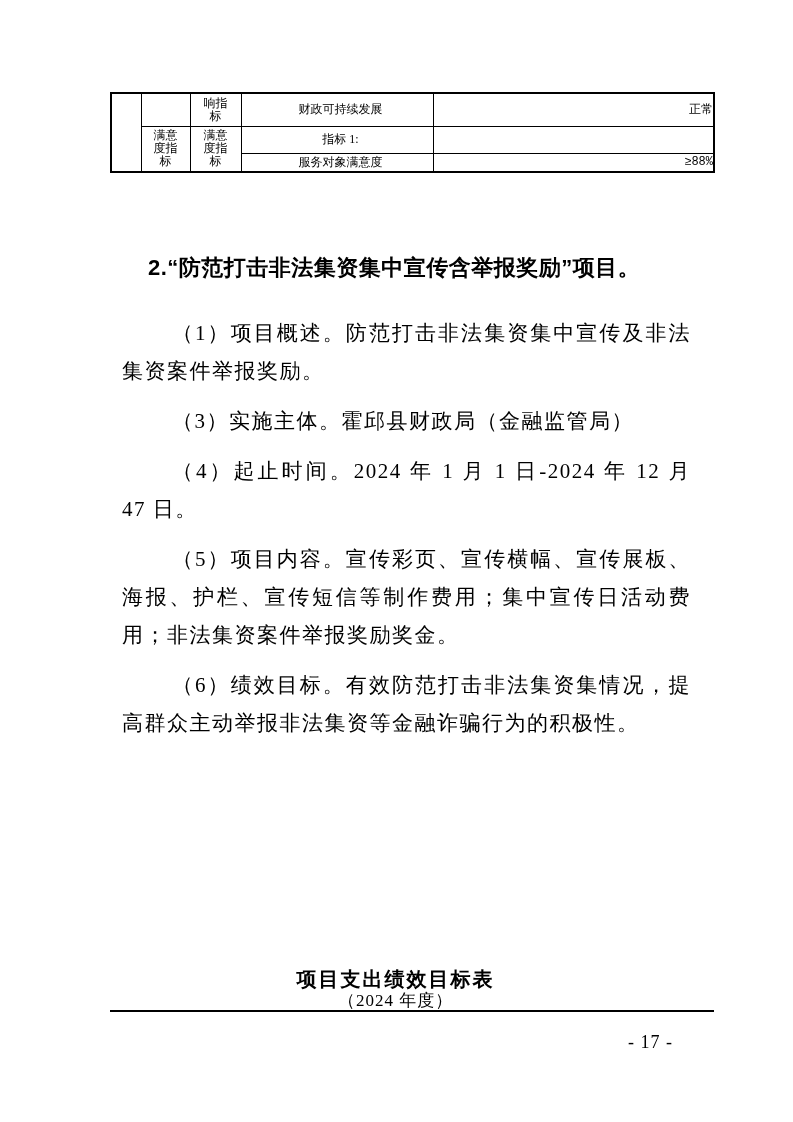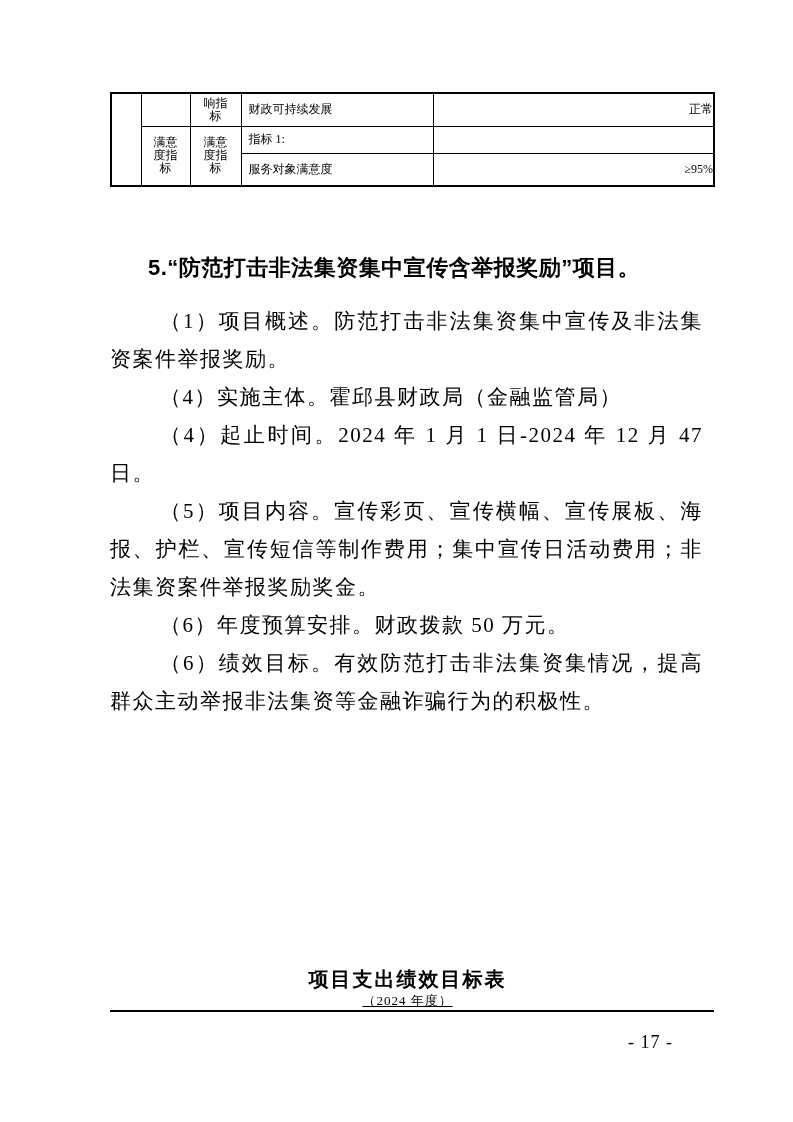--- a/index.html
+++ b/index.html
@@ -22,57 +22,57 @@
     border:2px solid #000;
     font-size:12px;
   }
   table.indicator-table td {
     border:1px solid #000;
     vertical-align:middle;
     overflow:hidden;
   }
   tr.r1 { height:33px; }
   tr.r2 { height:27px; }
-  tr.r3 { height:33px; }
+  tr.r3 { height:19px;font-family:Liberation Mono, monospace; }
   td.vgroup {
     text-align:center;
     white-space:pre-line;
     line-height:13px;
     padding:1px 0;
   }
-  td.name-cell { text-align:left; padding-left:7px; }
+  td.name-cell { text-align:center; padding-left:7px; }
   td.value-cell { text-align:right; }
 
   
   .section-heading {
     position:absolute; top:249px; left:110px; width:593px;
     font-family:"Liberation Sans","DejaVu Sans",sans-serif;
     font-weight:bold;
     font-size:22px; line-height:38px;
     letter-spacing:0.5px;
     text-indent:38px;
     white-space:nowrap;
   }
 
   
   .paragraphs {
     position:absolute; top:302px; left:110px; width:593px;
     font-size:21px; line-height:38px;
     letter-spacing:1.5px;
     text-align:justify;
   }
-  .paragraphs p { text-indent:50px; margin:0; }
+  .paragraphs p { text-indent:50px; margin:12px; }
 
   
-  .footer-title { position:absolute; top:966px; left:106px; width:603px; text-align:center; }
+  .footer-title { position:absolute; top:966px; left:94px; width:603px; text-align:center; }
   .footer-title .t1 {
     font-family:"Liberation Sans","DejaVu Sans",sans-serif;
     font-weight:bold; font-size:20px; line-height:26px; letter-spacing:2px;
   }
-  .footer-title .t2 { font-size:13px; line-height:17px; letter-spacing:1px;text-decoration:underline; }
+  .footer-title .t2 { font-size:17px; line-height:17px; letter-spacing:1px; }
   .bottom-rule {
     position:absolute; top:1010px; left:110px; width:604px;
     border-top:2px solid #000;
   }
 
   
   .page-number {
     position:absolute; top:1032px; right:120px;
     font-size:18px; letter-spacing:1px;
   }
@@ -104,33 +104,32 @@
 度指
 标</td>
         <td rowspan="2" class="vgroup">满意
 度指
 标</td>
         <td class="name-cell">指标 1:</td>
         <td class="value-cell"></td>
       </tr>
       <tr class="r3">
         <td class="name-cell">服务对象满意度</td>
-        <td class="value-cell">≥95%</td>
+        <td class="value-cell">≥88%</td>
       </tr>
     </tbody>
   </table>
 
-  <div class="section-heading">5.“防范打击非法集资集中宣传含举报奖励”项目。</div>
+  <div class="section-heading">2.“防范打击非法集资集中宣传含举报奖励”项目。</div>
 
   <div class="paragraphs">
     <p>（1）项目概述。防范打击非法集资集中宣传及非法集资案件举报奖励。</p>
-    <p>（4）实施主体。霍邱县财政局（金融监管局）</p>
+    <p>（3）实施主体。霍邱县财政局（金融监管局）</p>
     <p>（4）起止时间。2024 年 1 月 1 日-2024 年 12 月 47 日。</p>
     <p>（5）项目内容。宣传彩页、宣传横幅、宣传展板、海报、护栏、宣传短信等制作费用；集中宣传日活动费用；非法集资案件举报奖励奖金。</p>
-    <p>（6）年度预算安排。财政拨款 50 万元。</p>
     <p>（6）绩效目标。有效防范打击非法集资集情况，提高群众主动举报非法集资等金融诈骗行为的积极性。</p>
   </div>
 
   <div class="footer-title">
     <div class="t1">项目支出绩效目标表</div>
     <div class="t2">（2024 年度）</div>
   </div>
 
   <div class="bottom-rule"></div>
 

